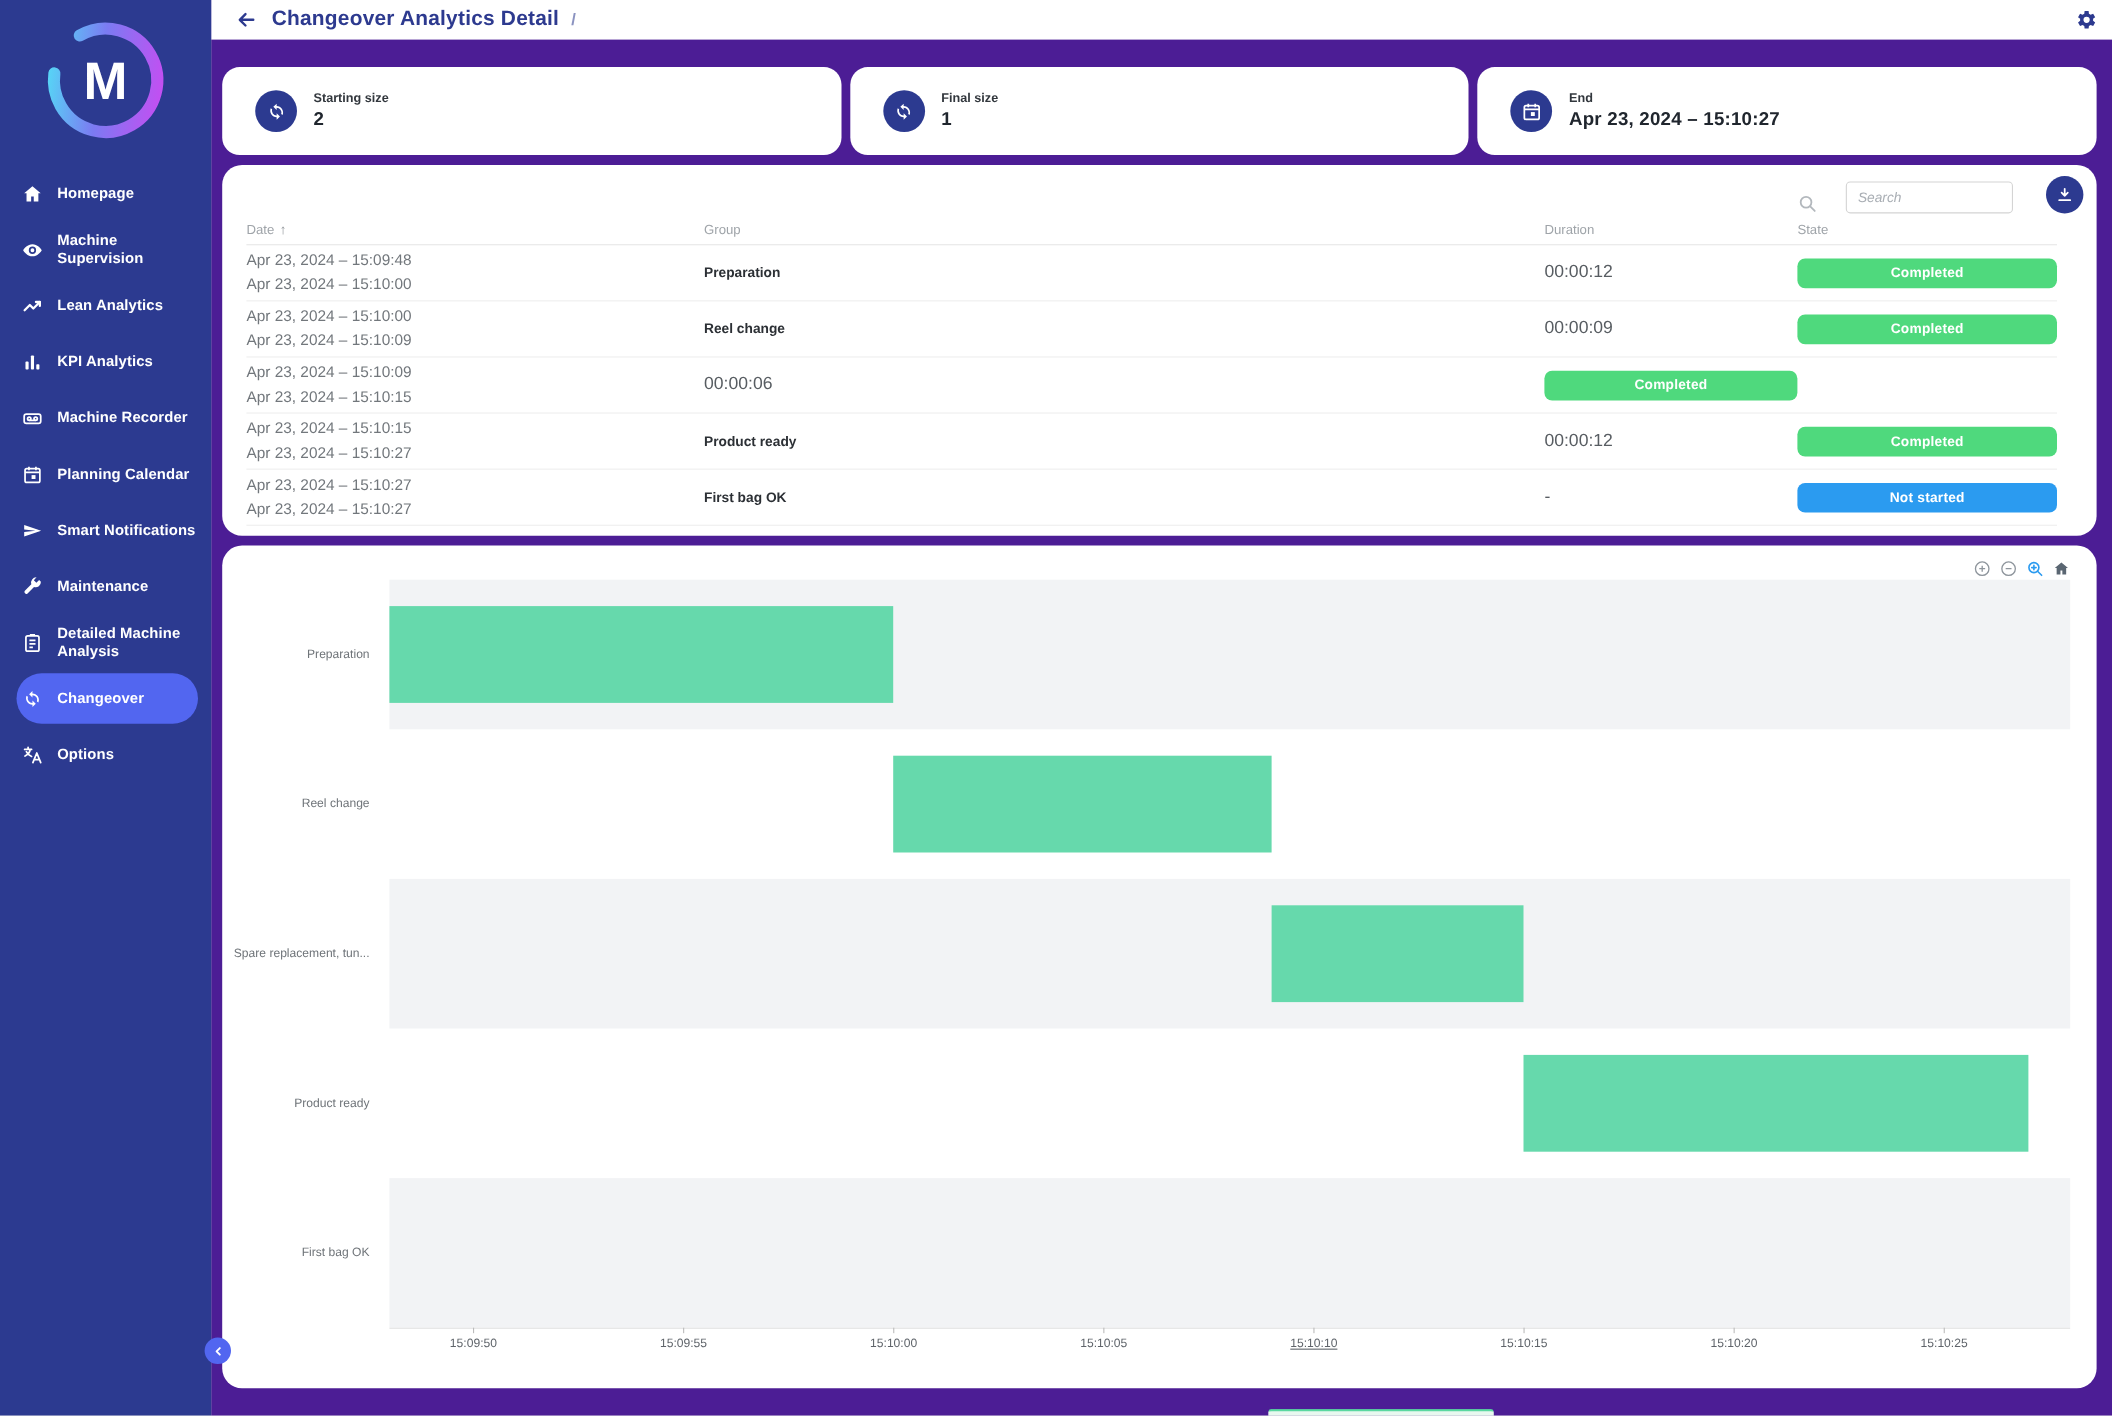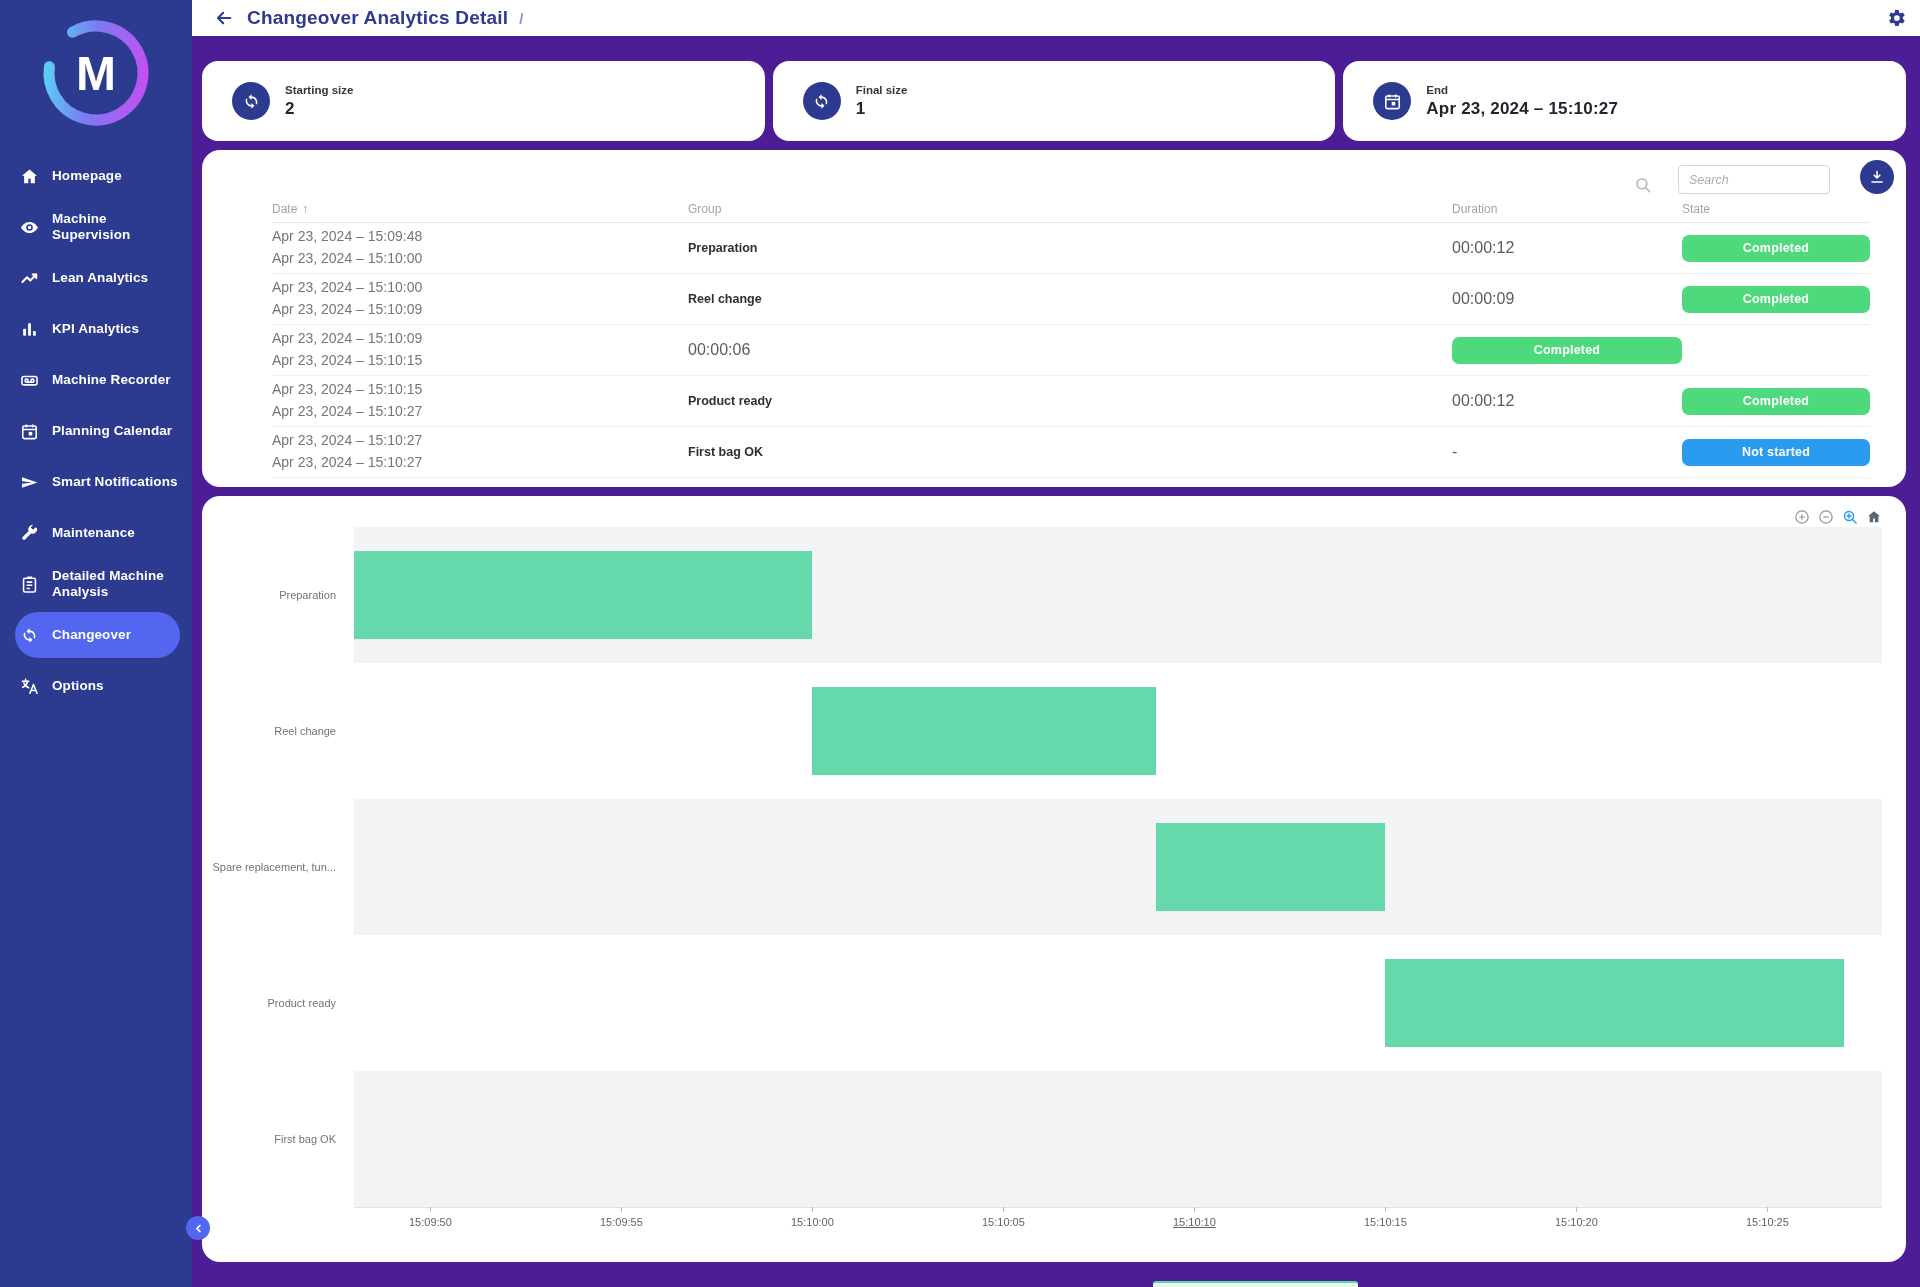--- a/index.html
+++ b/index.html
@@ -45,21 +45,21 @@
   .search-row{position:absolute;top:10px;right:12px;display:flex;align-items:flex-end;gap:26px;}
   .search-icon{width:18px;height:18px;color:#b3b8bd;display:flex;}
   .search-icon svg{width:18px;height:18px;}
   .search-input{width:152px;height:29px;border:1px solid #d4d4d4;border-radius:4px;padding:0 10px;
                 font-size:12.5px;color:#555;outline:none;box-sizing:border-box;font-family:"Liberation Sans",sans-serif;}
   .search-input::placeholder{font-style:italic;color:#a9aeb4;}
   .download-btn{width:34px;height:34px;border-radius:50%;background:#2c3a90;color:#fff;margin-left:4px;
                 display:flex;align-items:center;justify-content:center;cursor:pointer;}
   .download-btn svg{width:16px;height:16px;}
   .table{position:absolute;left:22px;right:36px;top:46px;}
-  .thead,.tr{display:grid;grid-template-columns:416px 764px 230px 1fr;align-items:center;margin-left:48px;}
+  .thead,.tr{display:grid;grid-template-columns:416px 764px 230px 1fr;align-items:center;}
   .thead{height:26px;border-bottom:1px solid #e6e6e6;color:#9fa4a9;font-size:12px;}
   .th .sort-arrow{margin-left:5px;color:#8c9196;}
   .tr{height:50px;border-bottom:1px solid #eeeeee;}
   .date-cell{font-size:14px;color:#72777c;line-height:1.55;}
   .group-cell{font-size:12.5px;font-weight:700;color:#2c3035;}
   .dur-cell{font-size:16px;color:#585d62;}
   .badge{height:27px;border-radius:7px;display:flex;align-items:center;justify-content:center;
          color:#fff;font-size:12.5px;font-weight:700;letter-spacing:.2px;}
 
   

